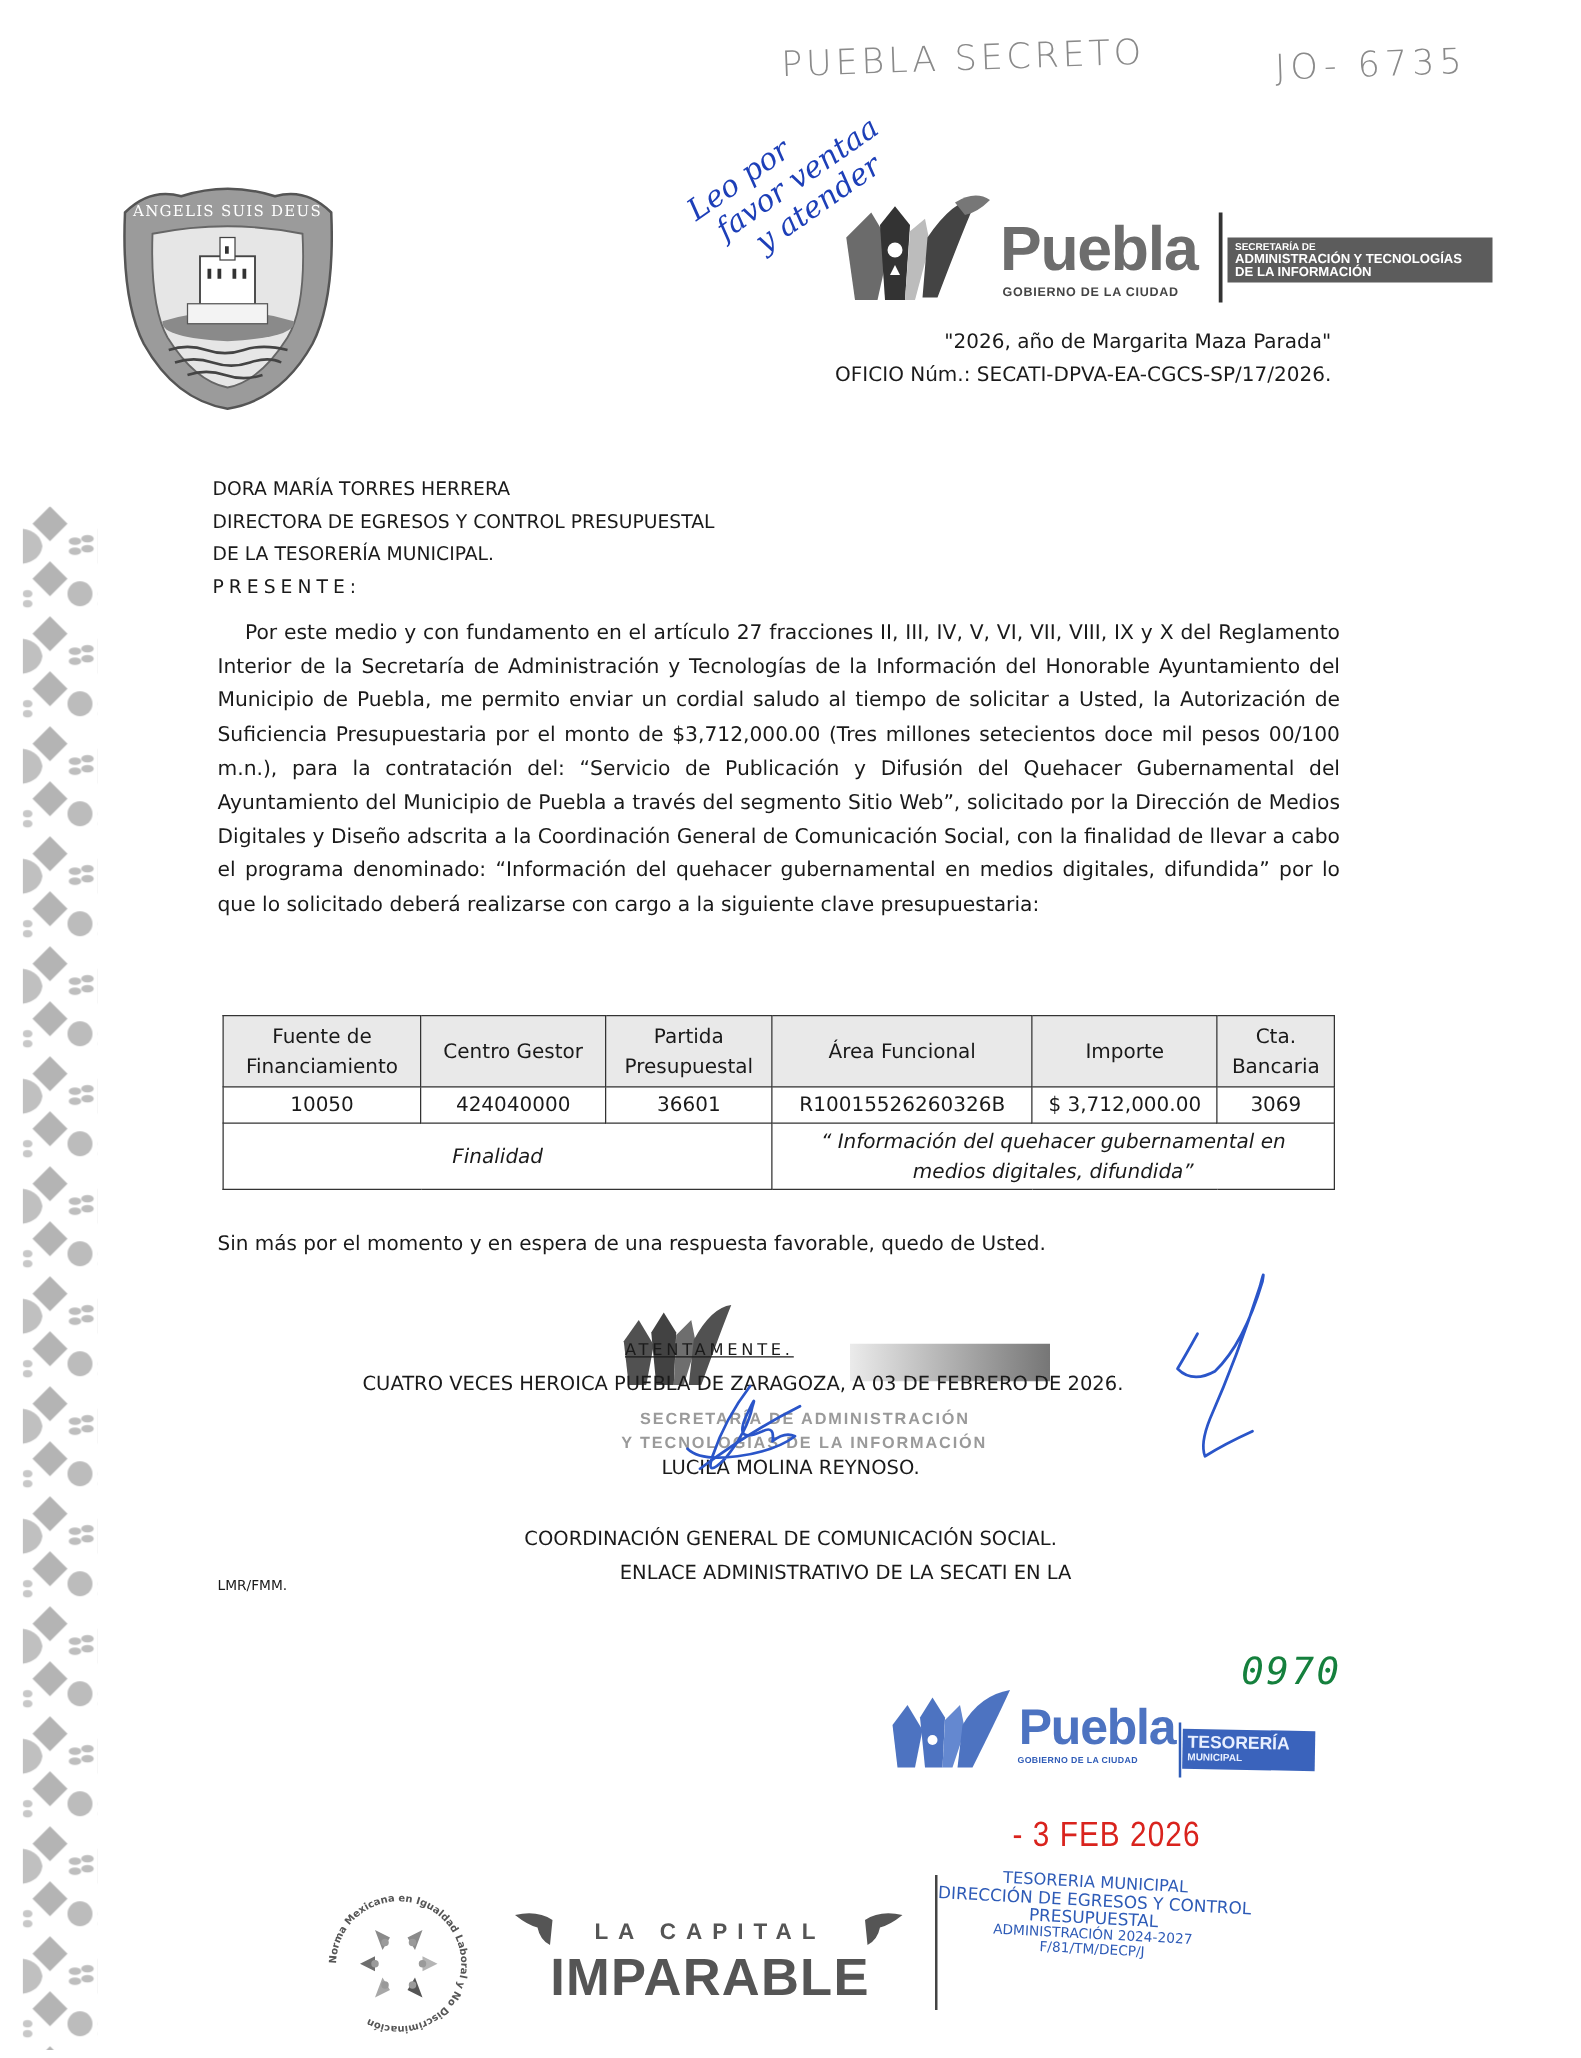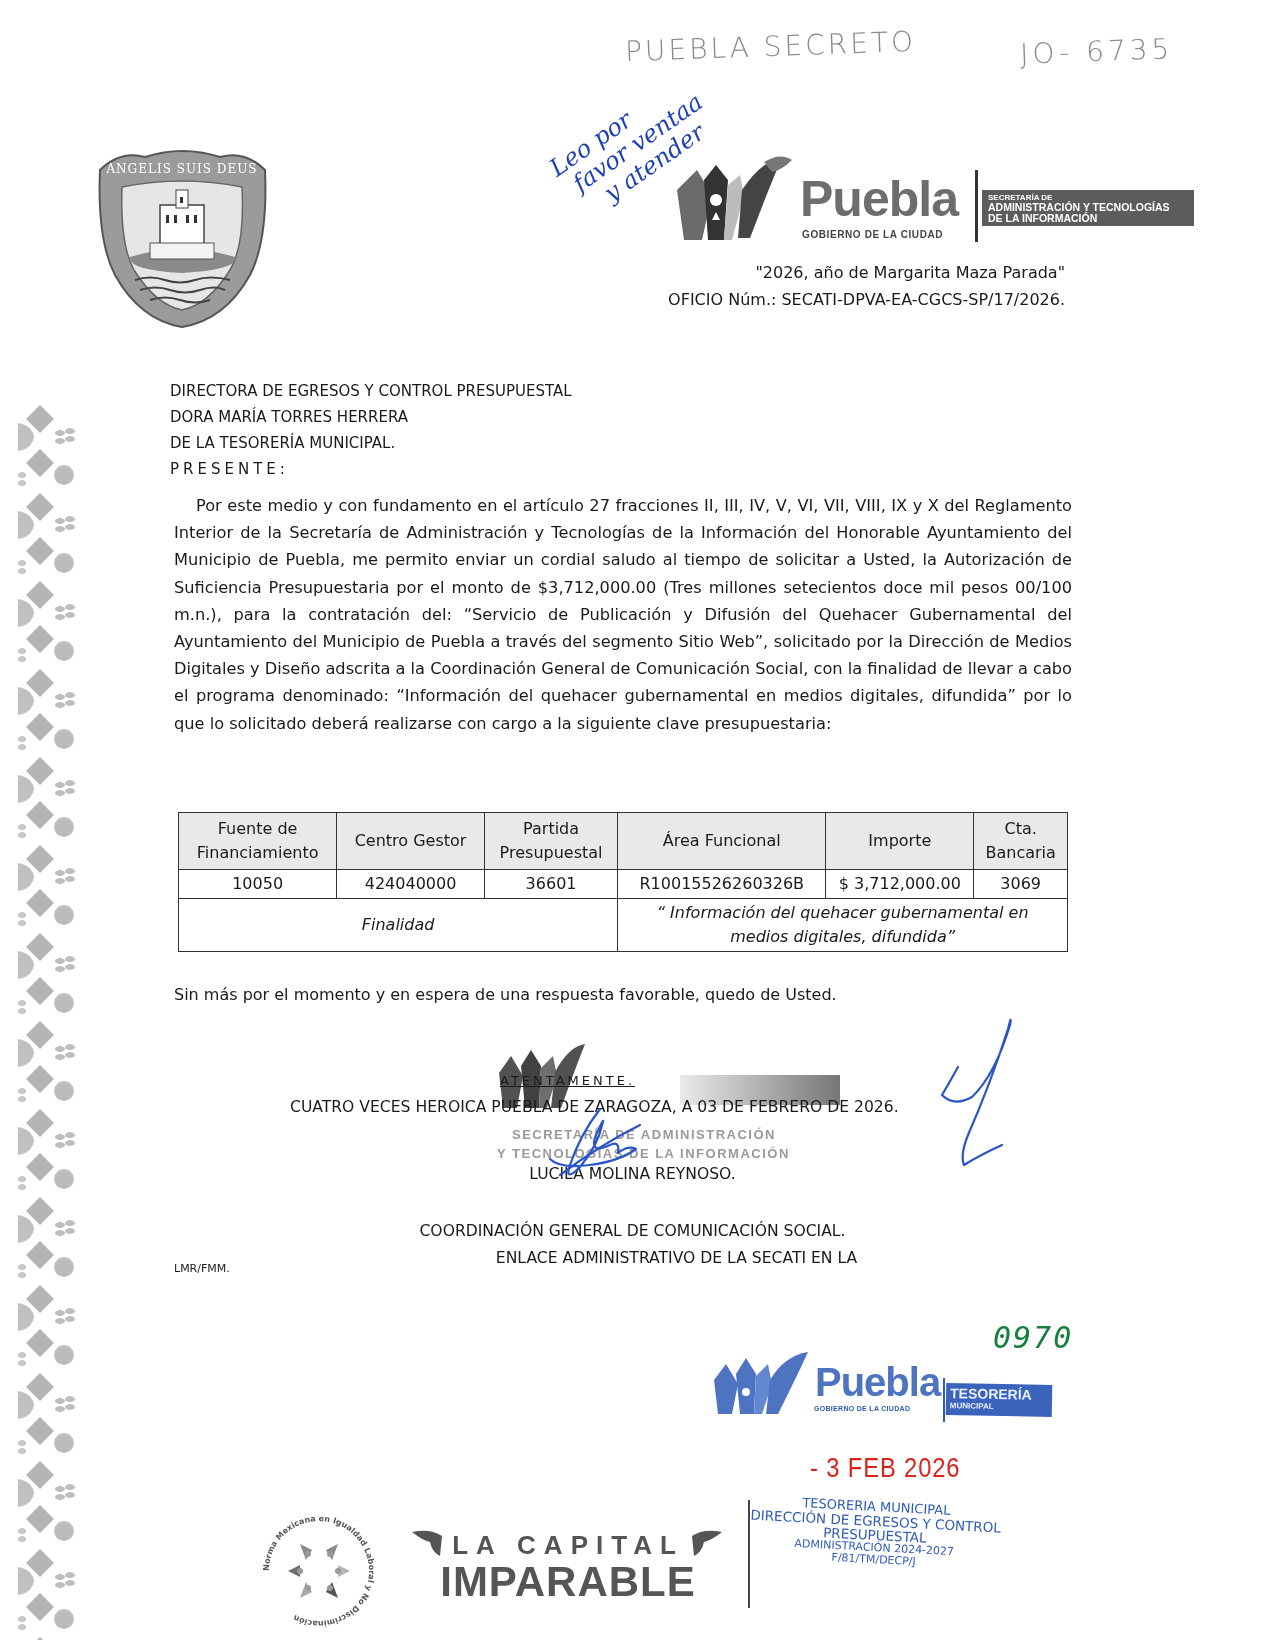--- a/index.html
+++ b/index.html
@@ -59,21 +59,21 @@
   .stamp-date { left: 810px; top: 1452px; color: #d9231d; font-family: "Liberation Sans Narrow", "Liberation Sans", sans-serif; font-size: 28px; letter-spacing: 1px; transform: scaleX(0.85); transform-origin: left; }
   .recv-stamp { left: 735px; top: 1500px; width: 280px; text-align: center; color: #2e5bb7; font-family: "DejaVu Sans", sans-serif; transform: rotate(3deg); }
   .recv-stamp .r1 { font-size: 13px; line-height: 14px; }
   .recv-stamp .r2 { font-size: 13.5px; line-height: 14px; }
   .recv-stamp .r3 { font-size: 11px; line-height: 12px; }
   .recv-line { left: 748px; top: 1500px; width: 2px; height: 108px; background: #444; }
 
   
   .norma-seal { left: 260px; top: 1512px; width: 118px; height: 118px; }
   .capital { left: 418px; top: 1530px; width: 300px; text-align: center; color: #555; font-family: "Liberation Sans", sans-serif; font-weight: bold; }
-  .capital .c1 { font-size: 26px; letter-spacing: 8px; line-height: 30px; }
+  .capital .c1 { font-size: 18px; letter-spacing: 8px; line-height: 30px; }
   .capital .c2 { font-size: 42px; letter-spacing: 1px; line-height: 44px; }
 </style>
 </head>
 <body>
 
 <div class="abs hand-grey" style="left:625px; top:30px;">PUEBLA  SECRETO</div>
 <div class="abs hand-grey" style="left:1020px; top:35px; letter-spacing:4px;">JO- 6735</div>
 <div class="abs hand-blue" style="left:545px; top:160px;">
   <div>Leo por</div>
   <div style="margin-left:10px;">favor ventaa</div>
@@ -139,22 +139,22 @@
 <div class="abs secretaria-box">
   <div class="l1">SECRETARÍA DE</div>
   <div class="l2">ADMINISTRACIÓN Y TECNOLOGÍAS</div>
   <div class="l2">DE LA INFORMACIÓN</div>
 </div>
 
 <div class="abs motto">"2026, año de Margarita Maza Parada"</div>
 <div class="abs oficio">OFICIO Núm.: SECATI-DPVA-EA-CGCS-SP/17/2026.</div>
 
 <div class="abs addressee">
+  <div>DORA MARÍA TORRES HERRERA</div>
   <div>DIRECTORA DE EGRESOS Y CONTROL PRESUPUESTAL</div>
-  <div>DORA MARÍA TORRES HERRERA</div>
   <div>DE LA TESORERÍA MUNICIPAL.</div>
   <div class="presente">PRESENTE:</div>
 </div>
 
 <div class="abs body-para">Por este medio y con fundamento en el artículo 27 fracciones II, III, IV, V, VI, VII, VIII, IX y X del Reglamento Interior de la Secretaría de Administración y Tecnologías de la Información del Honorable Ayuntamiento del Municipio de Puebla, me permito enviar un cordial saludo al tiempo de solicitar a Usted, la Autorización de Suficiencia Presupuestaria por el monto de $3,712,000.00 (Tres millones setecientos doce mil pesos 00/100 m.n.), para la contratación del: “Servicio de Publicación y Difusión del Quehacer Gubernamental del Ayuntamiento del Municipio de Puebla a través del segmento Sitio Web”, solicitado por la Dirección de Medios Digitales y Diseño adscrita a la Coordinación General de Comunicación Social, con la finalidad de llevar a cabo el programa denominado: “Información del quehacer gubernamental en medios digitales, difundida” por lo que lo solicitado deberá realizarse con cargo a la siguiente clave presupuestaria:</div>
 
 <table class="abs budget-table">
   <tbody>
       <tr>
     <th style="width:150px;"><span>Fuente de</span><br><span>Financiamiento</span></th>

